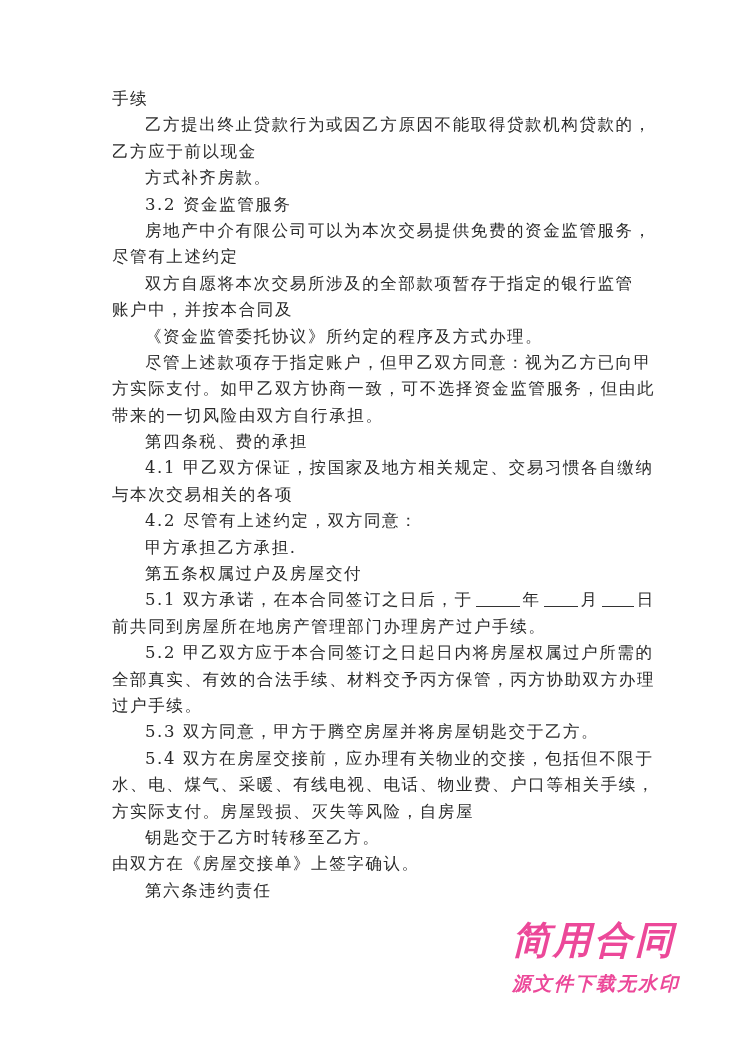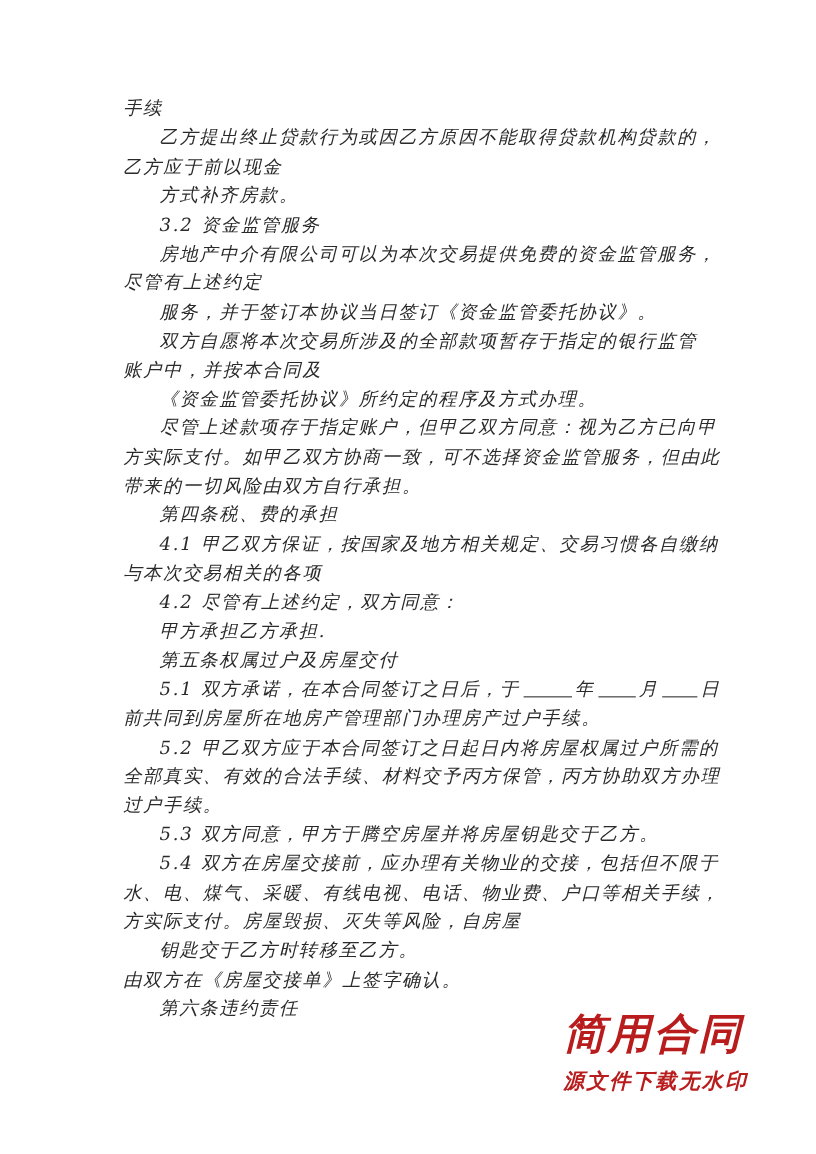--- a/index.html
+++ b/index.html
@@ -2,42 +2,41 @@
 <html><head>
 <meta charset="utf-8">
 <style>
   html, body { margin: 0; padding: 0; background: #ffffff; }
   body { width: 742px; height: 1049px; position: relative; overflow: hidden; }
   .page {
     position: absolute; left: 112px; top: 86px; width: 520px;
     font-family: "DejaVu Serif", "Liberation Serif", serif;
     font-size: 16.5px; color: #2a2a2a; letter-spacing: 1.6px;
   }
-  .line { height: 26.4px; line-height: 26.4px; white-space: nowrap; font-style: italic; }
+  .line { height: 26.4px; line-height: 26.4px; white-space: nowrap; }
   .ind { padding-left: 33px; }
   .blank { display: inline-block; border-bottom: 1.2px solid #333; height: 16px; vertical-align: -2px; margin: 0 3px; }
   .b1 { width: 44px; } .b2 { width: 34px; } .b3 { width: 32px; }
   .wm { position: absolute; left: 512px; top: 918px; width: 200px; text-align: left;
-        font-family: "DejaVu Sans", "Liberation Sans", sans-serif; font-weight: bold; font-style: italic; color: #b91c1c; }
+        font-family: "DejaVu Sans", "Liberation Sans", sans-serif; font-weight: bold; font-style: italic; color: #ec4899; }
   .wm1 { font-size: 38px; letter-spacing: 3px; line-height: 44px; }
   .wm2 { font-size: 19px; letter-spacing: 2px; line-height: 30px; margin-top: 6px; }
 </style>
 </head>
 <body>
 
 <div class="page">
   <div id="lines-before">
       <div class="line">手续</div>
       <div class="line ind">乙方提出终止贷款行为或因乙方原因不能取得贷款机构贷款的，</div>
       <div class="line">乙方应于前以现金</div>
       <div class="line ind">方式补齐房款。</div>
       <div class="line ind">3.2 资金监管服务</div>
       <div class="line ind">房地产中介有限公司可以为本次交易提供免费的资金监管服务，</div>
       <div class="line">尽管有上述约定</div>
-      <div class="line ind">服务，并于签订本协议当日签订《资金监管委托协议》。</div>
       <div class="line ind">双方自愿将本次交易所涉及的全部款项暂存于指定的银行监管</div>
       <div class="line">账户中，并按本合同及</div>
       <div class="line ind">《资金监管委托协议》所约定的程序及方式办理。</div>
       <div class="line ind">尽管上述款项存于指定账户，但甲乙双方同意：视为乙方已向甲</div>
       <div class="line">方实际支付。如甲乙双方协商一致，可不选择资金监管服务，但由此</div>
       <div class="line">带来的一切风险由双方自行承担。</div>
       <div class="line ind">第四条税、费的承担</div>
       <div class="line ind">4.1 甲乙双方保证，按国家及地方相关规定、交易习惯各自缴纳</div>
       <div class="line">与本次交易相关的各项</div>
       <div class="line ind">4.2 尽管有上述约定，双方同意：</div>

